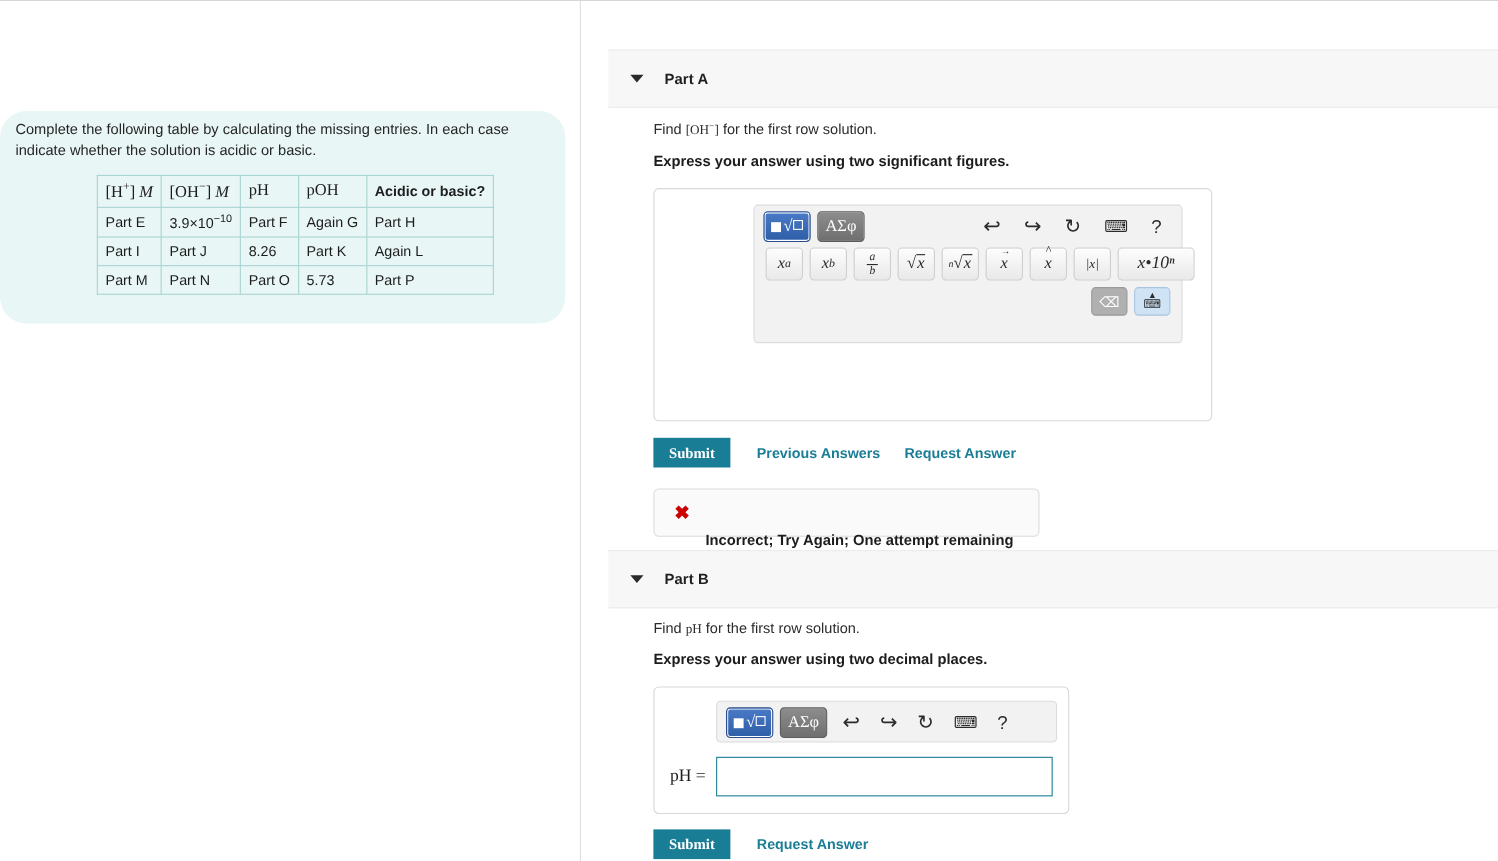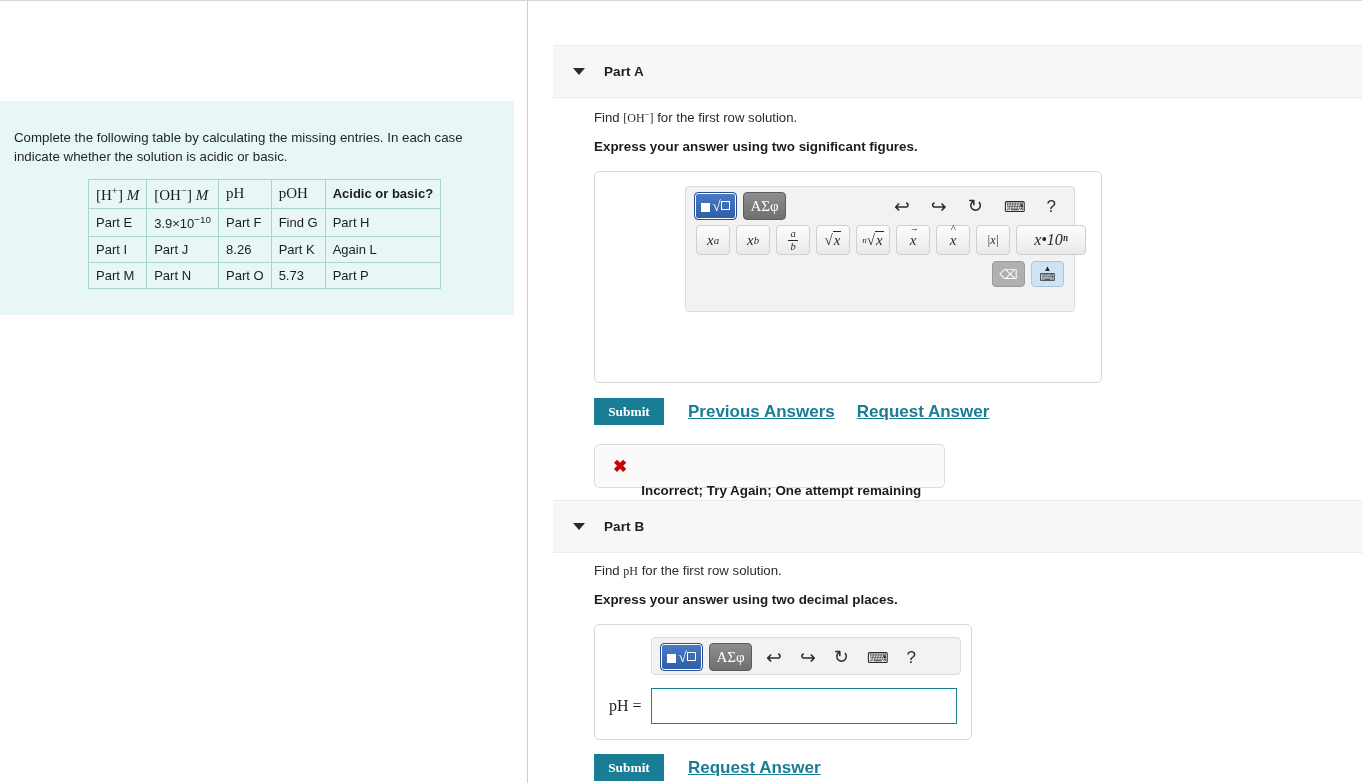--- a/index.html
+++ b/index.html
@@ -37,22 +37,23 @@
     left: 0; top: 1px;
     width: 527px;
     height: 782px;
     background: #ffffff;
   }
   .problem-block {
     position: absolute;
     left: 0; top: 100px;
     width: 514px;
     background: #e8f6f5;
-    padding: 28px 14px 26px 14px;
-    box-sizing: border-box;
+    padding: 8px 14px 26px 14px;
+    box-sizing: border-box;
+    border-radius: 24px;
   }
   .problem-text {
     font-size: 13.3px;
     line-height: 1.42;
     color: #262626;
     width: 492px;
   }
   .chem-table {
     border-collapse: collapse;
     margin-top: 12px;
@@ -299,23 +300,22 @@
     border-radius: 0;
     font-family: Liberation Serif, serif;
     font-size: 13.4px;
     font-weight: bold;
     width: 70px;
     height: 27px;
     cursor: pointer;
   }
   .link {
     color: #1a7d96;
-    font-size: 17px;
-    font-weight: bold;
-    text-decoration: underline;
+    font-size: 13px;
+    font-weight: bold;
     cursor: pointer;
   }
   .feedback {
     border: 1px solid #dcdcdc;
     border-radius: 5px;
     background: #fafafa;
     display: flex;
     align-items: center;
     height: 44px;
     box-sizing: border-box;
@@ -357,21 +357,21 @@
           <th>pH</th>
           <th>pOH</th>
           <th class="sans">Acidic or basic?</th>
         </tr>
       </thead>
       <tbody>
         <tr>
           <td>Part E</td>
           <td class="cell-sci"><span>3.9×10</span><span class="sup">−10</span></td>
           <td>Part F</td>
-          <td>Find G</td>
+          <td>Again G</td>
           <td>Part H</td>
         </tr>
         <tr>
           <td>Part I</td>
           <td>Part J</td>
           <td>8.26</td>
           <td>Part K</td>
           <td>Again L</td>
         </tr>
         <tr>

